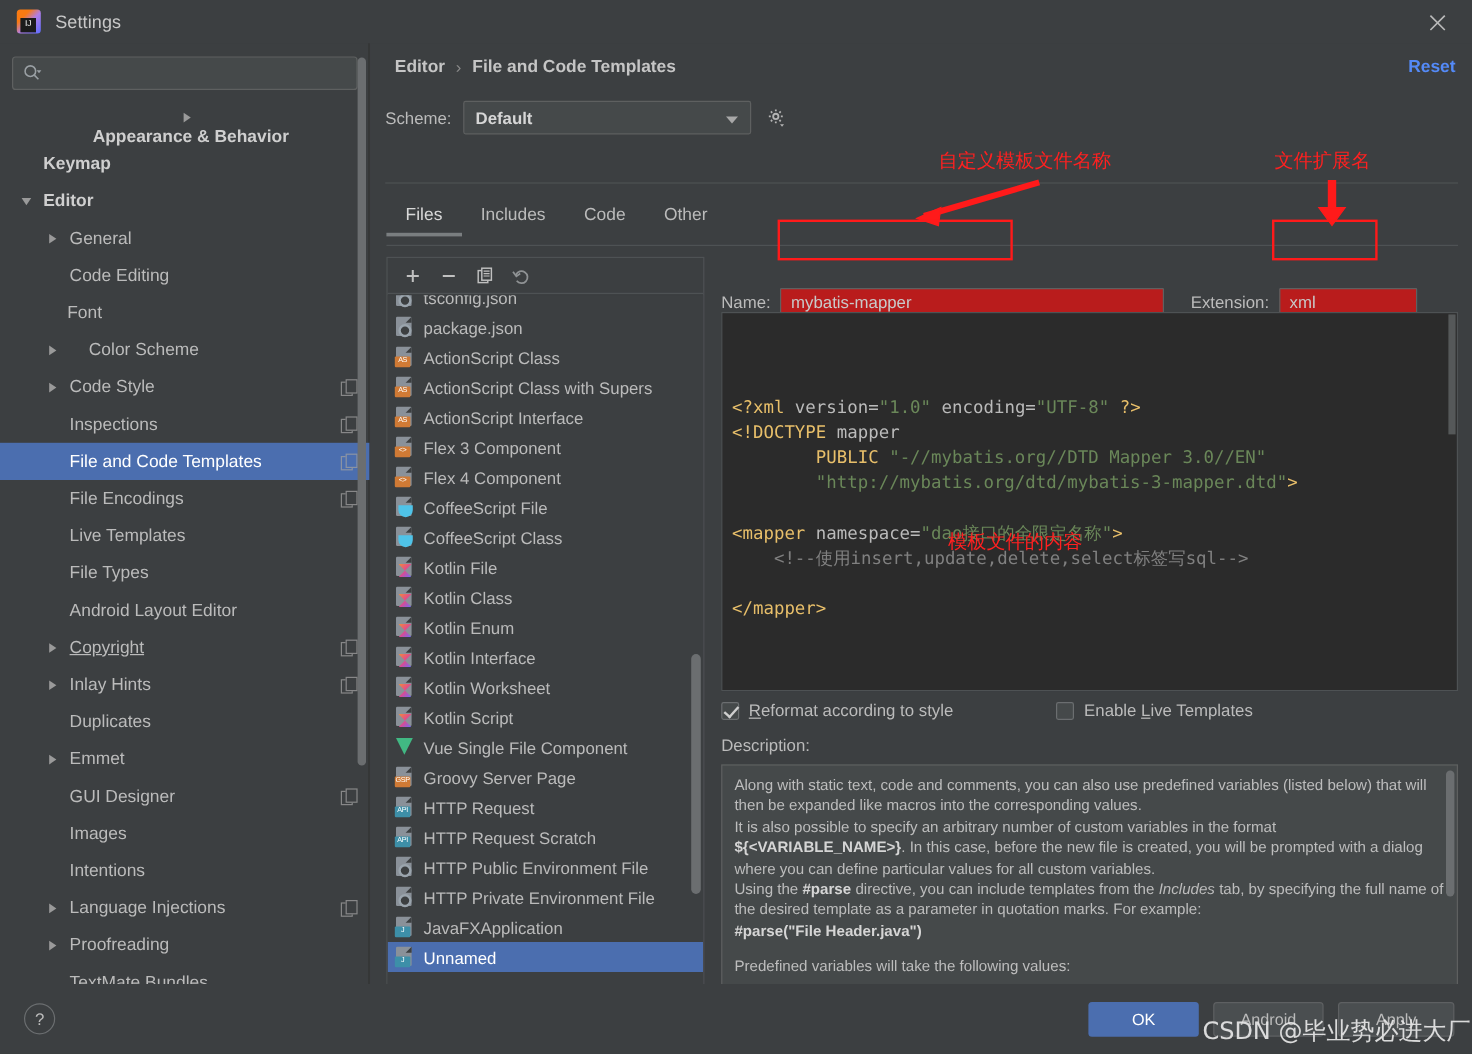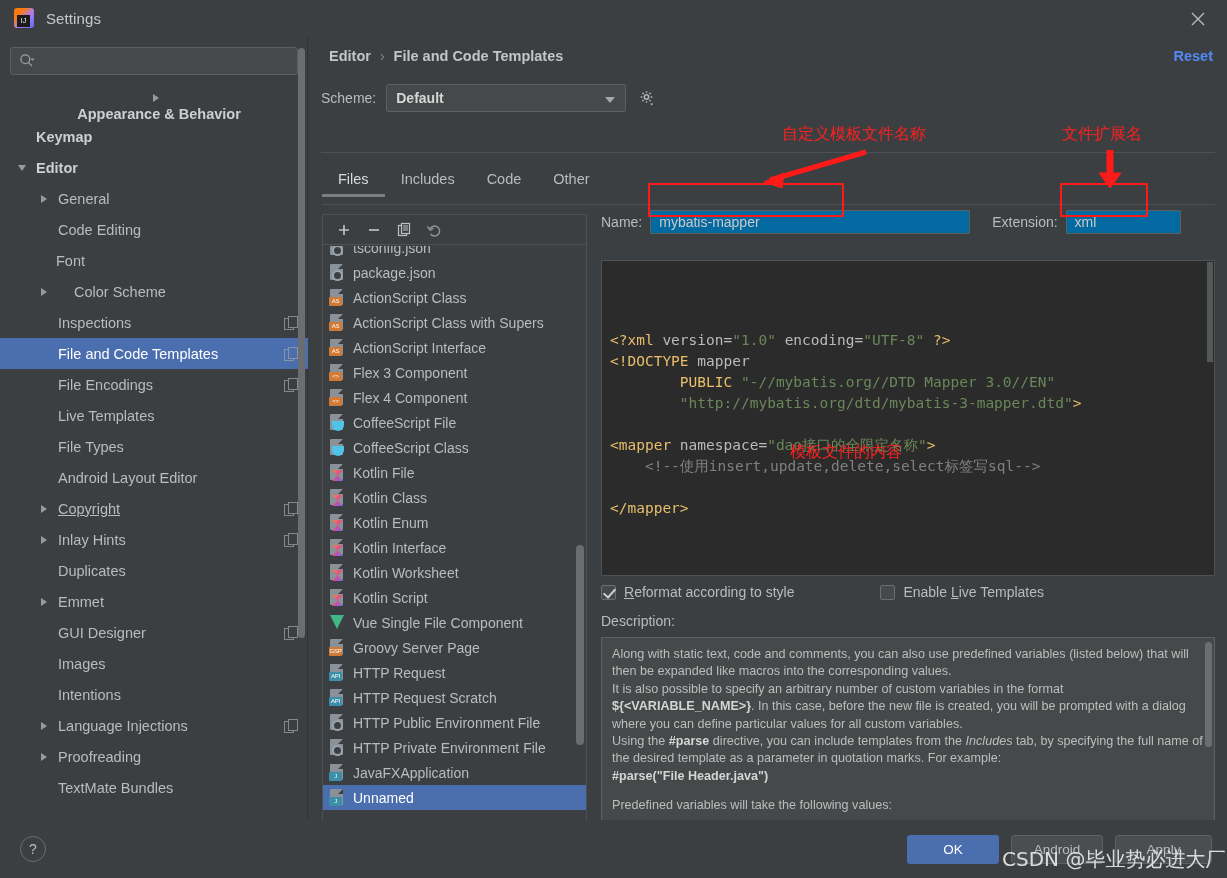--- a/index.html
+++ b/index.html
@@ -226,26 +226,26 @@
     position: absolute; right: 2px; top: 330px; width: 8px; height: 200px;
     background: #6b6e70; border-radius: 4px;
   }
   .list-scroll-h {
     position: absolute; left: 3px; bottom: 2px; width: 205px; height: 8px;
     background: #6b6e70; border-radius: 4px;
   }
 
   
   .namerow {
-    position: absolute; left: 292px; top: 172px; width: 614px; height: 28px;
+    position: absolute; left: 292px; top: 202px; width: 614px; height: 28px;
     display: flex; align-items: center;
   }
   .lbl { font-size: 14px; color: #bbbbbb; }
   .tfield {
-    height: 24px; background: #0369a1; border: 1px solid #5e6060;
+    height: 24px; background: #b91c1c; border: 1px solid #5e6060;
     display: flex; align-items: center; border-radius: 1px;
   }
   .tfield .val { font-size: 14px; color: #c9c9c9; margin-left: 8px; }
 
   .code-area {
     position: absolute; left: 292px; top: 224px; width: 614px; height: 316px;
     background: #2b2b2b; border: 1px solid #4e5254; overflow: hidden;
     padding: 6px 8px;
     font-family: "DejaVu Sans Mono", monospace;
     font-size: 14.5px; line-height: 21px; white-space: pre;
@@ -387,20 +387,27 @@
           <span class="tw"></span>
           <span class="tree-label" style="margin-left: 6px;">Font</span>
         </div>
         <div class="tree-row" style="padding-left: 36px;">
           <span class="tw">
             <i></i>
           </span>
           <span class="tree-label" style="margin-left: 22px;">Color Scheme</span>
         </div>
         <div class="tree-row" style="padding-left: 36px;">
+          <span class="tw">
+            <i></i>
+          </span>
+          <span class="tree-label" style="margin-left: 6px;">Code Style</span>
+          <span class="copy-glyph"></span>
+        </div>
+        <div class="tree-row" style="padding-left: 36px;">
           <span class="tw"></span>
           <span class="tree-label" style="margin-left: 6px;">Inspections</span>
           <span class="copy-glyph"></span>
         </div>
         <div class="tree-row selected" style="padding-left: 36px;">
           <span class="tw"></span>
           <span class="tree-label" style="margin-left: 6px;">File and Code Templates</span>
           <span class="copy-glyph"></span>
         </div>
         <div class="tree-row" style="padding-left: 36px;">

